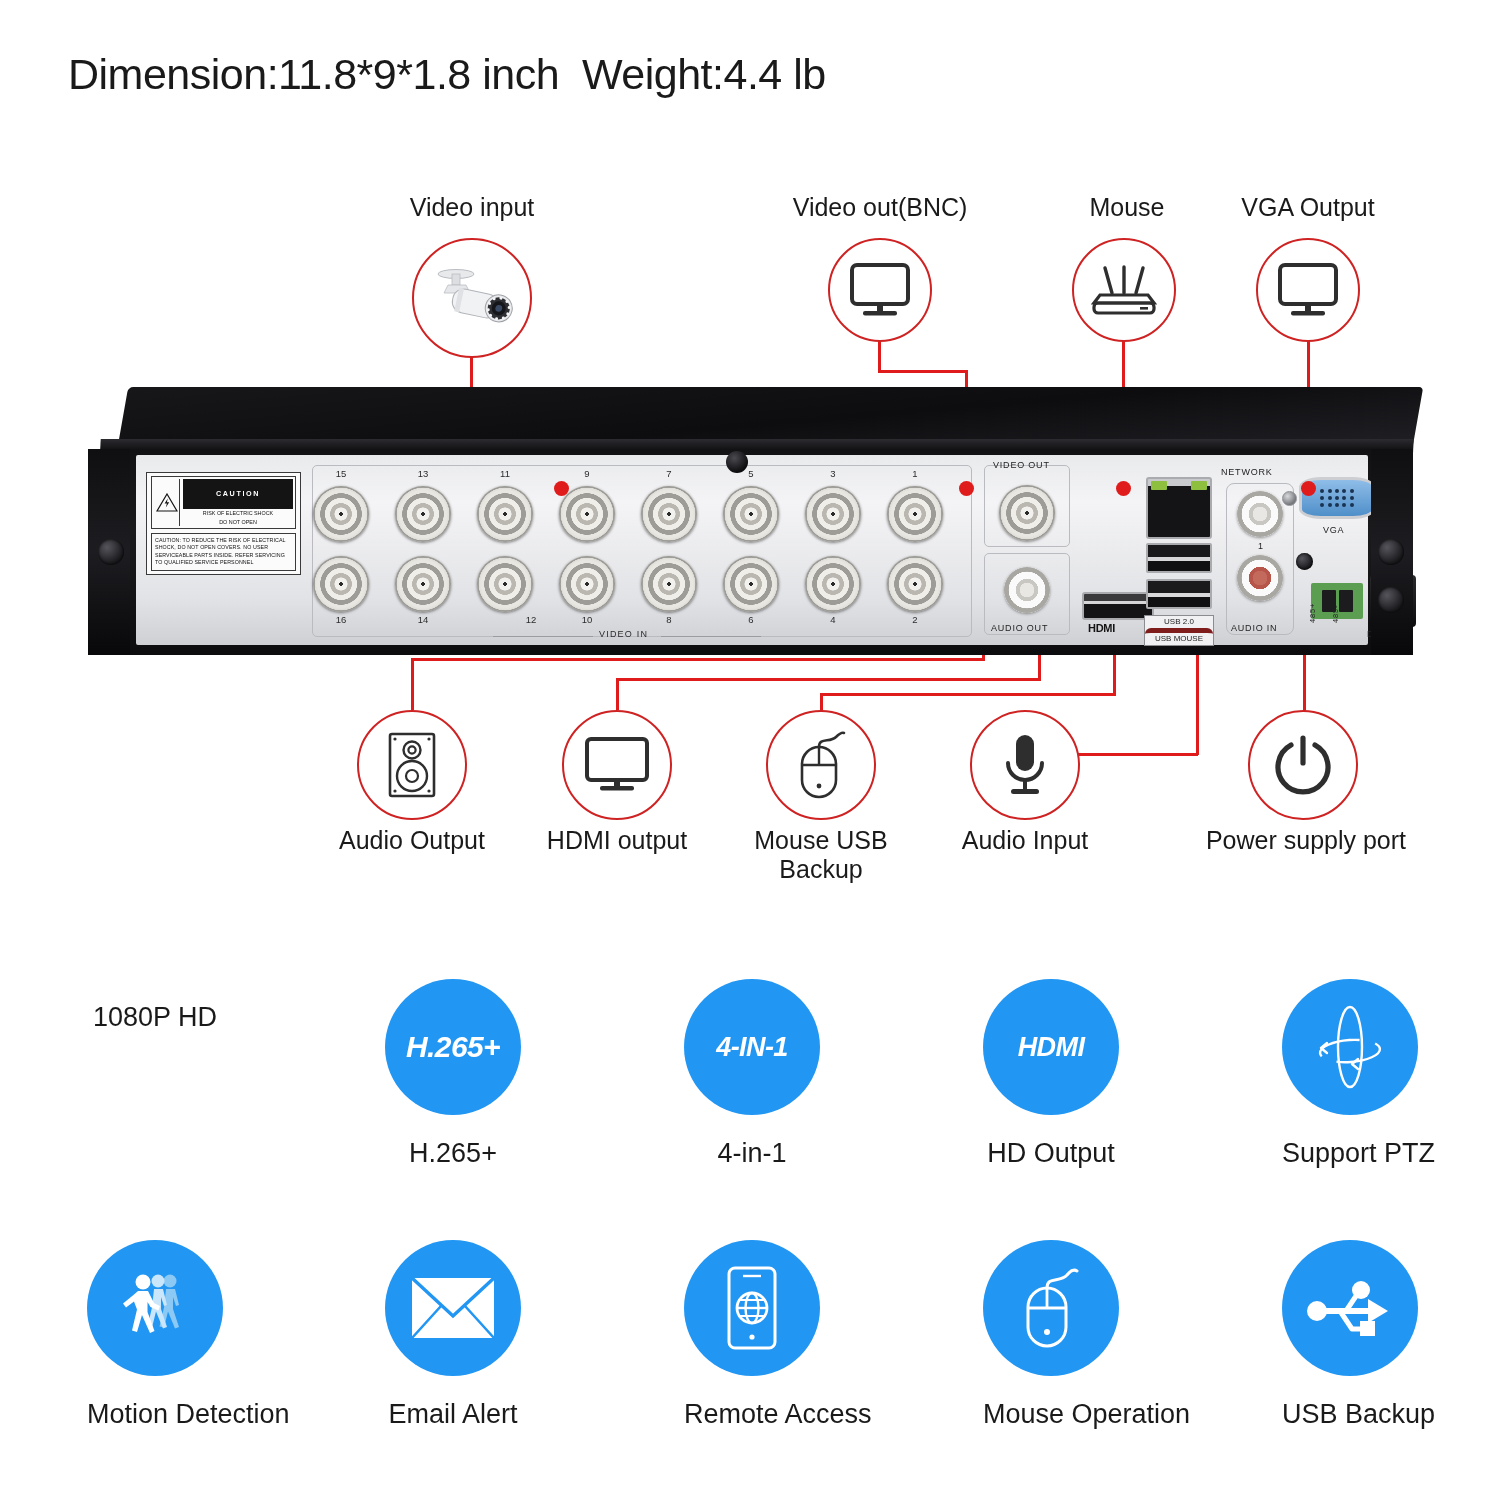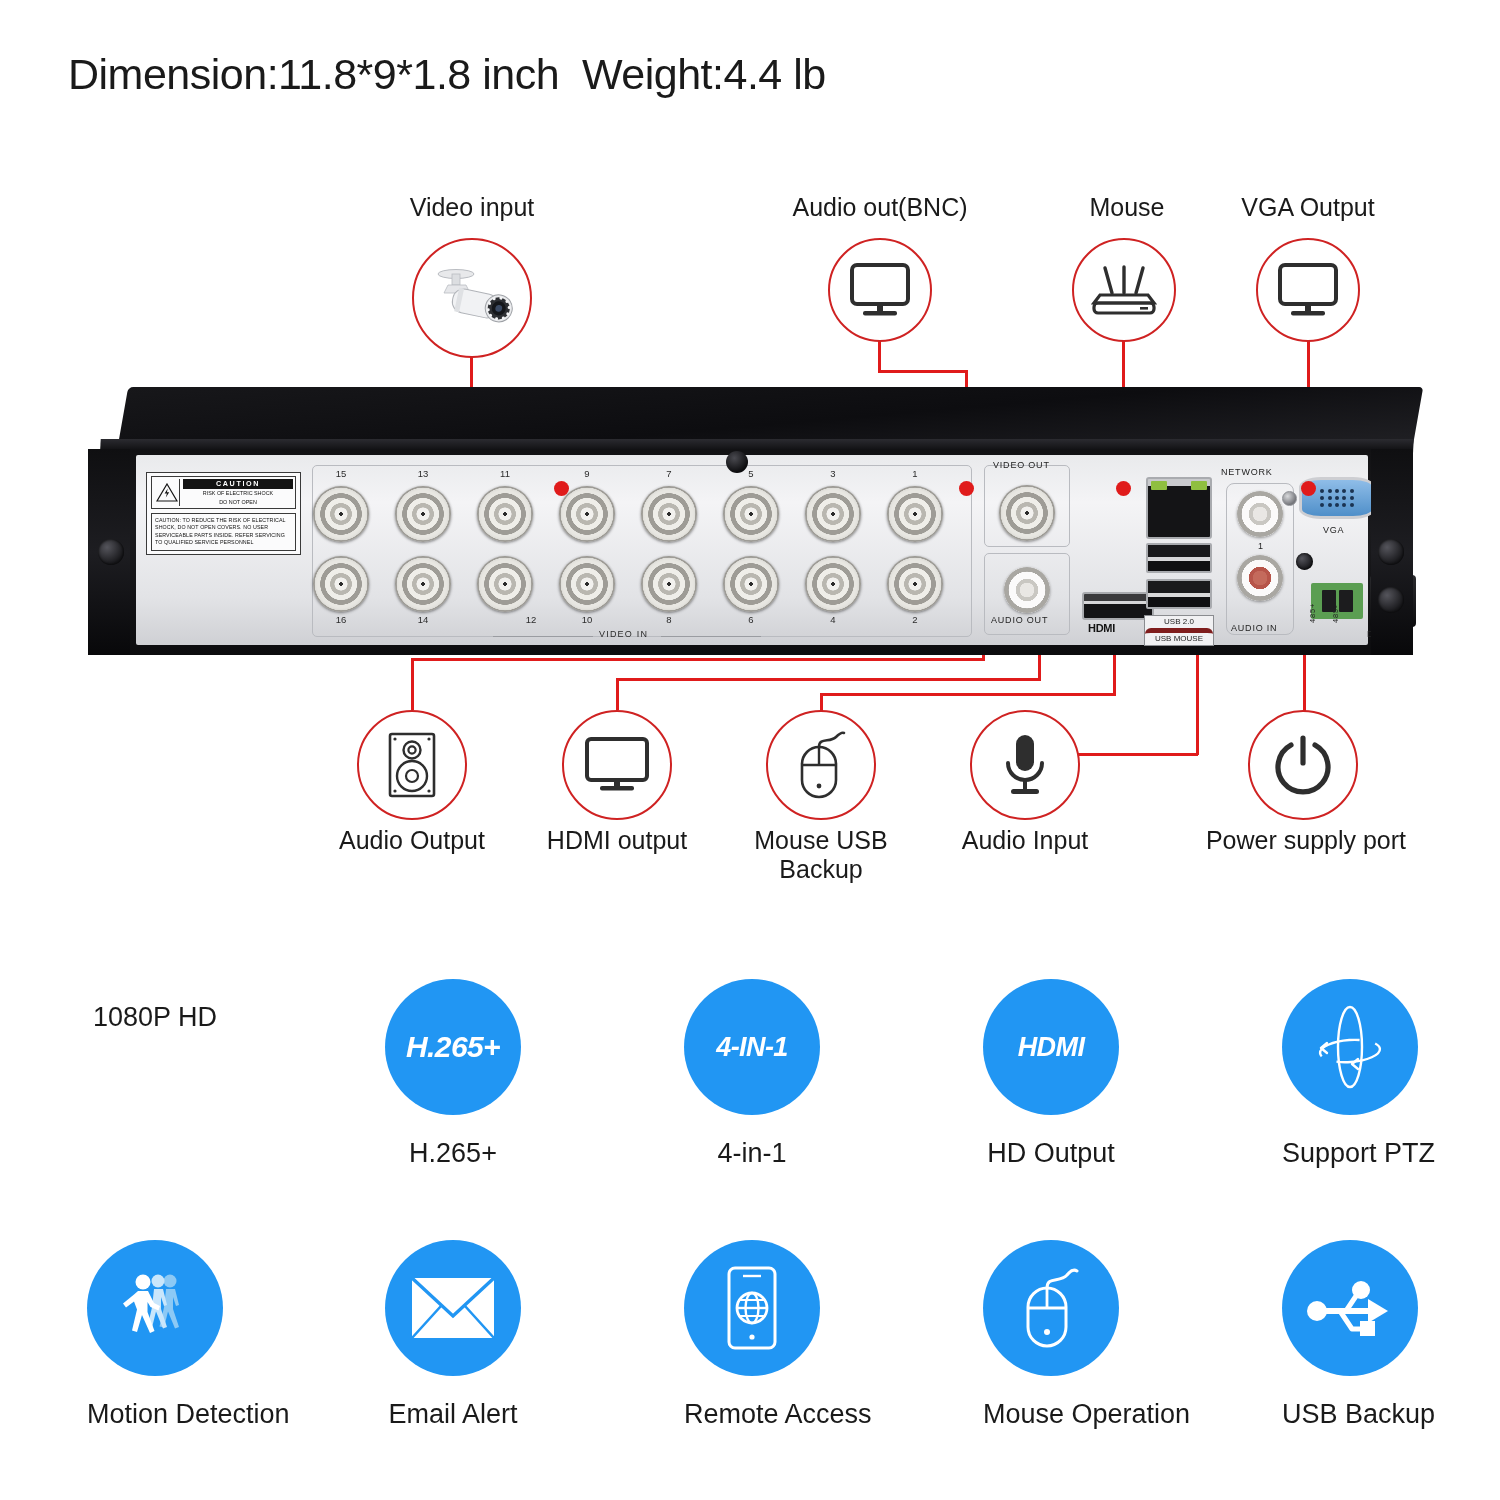--- a/index.html
+++ b/index.html
@@ -76,21 +76,21 @@
   
   .caution {
     position:absolute; left:10px; top:17px; width:155px;
     border:1.3px solid #3a3a3a; background:#fbfbfc; padding:3px 4px;
     font-size:5.4px; line-height:1.42; color:#101010;
   }
   .caution-top { display:flex; gap:3px; align-items:stretch; border:1px solid #3a3a3a; padding:2px; }
   .caution-tri { width:26px; flex:0 0 26px; display:flex; align-items:center; justify-content:center;
                  border-right:1px solid #3a3a3a; }
   .caution-hdr { background:#141414; color:#fff; font-weight:bold; font-size:7.2px;
-                 text-align:center; letter-spacing:1.6px; padding:0 0; }
+                 text-align:center; letter-spacing:1.6px; padding:10px 0; }
   .caution-sub { text-align:center; font-size:5.4px; line-height:1.35; padding-top:1px; }
   .caution-body { margin-top:4px; border:1px solid #3a3a3a; padding:3px 3px; font-size:5.3px; letter-spacing:.1px; }
 
   
   .bnc-group { position:absolute; left:176px; top:10px; width:660px; height:172px;
                border:1px solid #b9bbc0; border-radius:5px; }
   .bnc {
     position:absolute; width:56px; height:56px; border-radius:50%;
     background:
       radial-gradient(circle at 50% 50%, #2a2a2a 0 4%, #f2f1ee 5% 16%, #b9b7b0 17% 27%,
@@ -185,21 +185,21 @@
   .feat-label {
     margin-top:22px; font-size:27px; color:#1a1a1a; line-height:1.2; white-space:nowrap;
   }
 </style>
 </head>
 <body>
 
 <div class="title">Dimension:11.8*9*1.8 inch  Weight:4.4 lb</div>
 
 <div class="callout-label" style="left:382px; top:193px; width:180px;">Video input</div>
-<div class="callout-label" style="left:785px; top:193px; width:190px;">Audio out(BNC)</div>
+<div class="callout-label" style="left:785px; top:193px; width:190px;">Video out(BNC)</div>
 <div class="callout-label" style="left:1062px; top:193px; width:130px;">Mouse</div>
 <div class="callout-label" style="left:1228px; top:193px; width:160px;">VGA Output</div>
 
 <div class="circ" style="left:412px; top:238px; width:120px; height:120px;">
   <svg width="92" height="66" viewBox="0 0 92 66">
 
     <ellipse cx="30" cy="9" rx="18" ry="4.5" fill="#e8e9eb" stroke="#b9bcc1" stroke-width="1"></ellipse>
     <rect x="26" y="9" width="8" height="11" fill="#dcdee1" stroke="#b9bcc1" stroke-width="0.8"></rect>
     <path d="M22 20 h18 l4 8 h-26 z" fill="#e6e7ea" stroke="#b9bcc1" stroke-width="0.8"></path>
 
@@ -358,21 +358,21 @@
       <div class="videoin-lbl" style="left:286px; top:163px;">VIDEO IN</div>
       <div class="hr-line" style="left:348px; top:170px; width:100px;"></div>
     </div>
 
     <div class="pbox" style="left:848px; top:10px; width:86px; height:82px;"></div>
     <div class="plbl" style="left:857px; top:5px;">VIDEO OUT</div>
     <div class="bnc" style="left:863px; top:30px;"></div>
 
     <div class="pbox" style="left:848px; top:98px; width:86px; height:82px;"></div>
     <div class="rca" style="left:868px; top:112px;"></div>
-    <div class="plbl" style="left:855px; top:160px;">AUDIO OUT</div>
+    <div class="plbl" style="left:855px; top:168px;">AUDIO OUT</div>
 
     <div class="hdmi" style="left:946px; top:137px;"></div>
     <div class="hdmi-lbl" style="left:952px; top:167px;">HDMI</div>
 
     <div class="rj45" style="left:1010px; top:22px;">
       <div class="led" style="left:3px;"></div>
       <div class="led" style="right:3px;"></div>
     </div>
     <div class="usb" style="left:1010px; top:88px;"></div>
     <div class="usb" style="left:1010px; top:124px;"></div>

